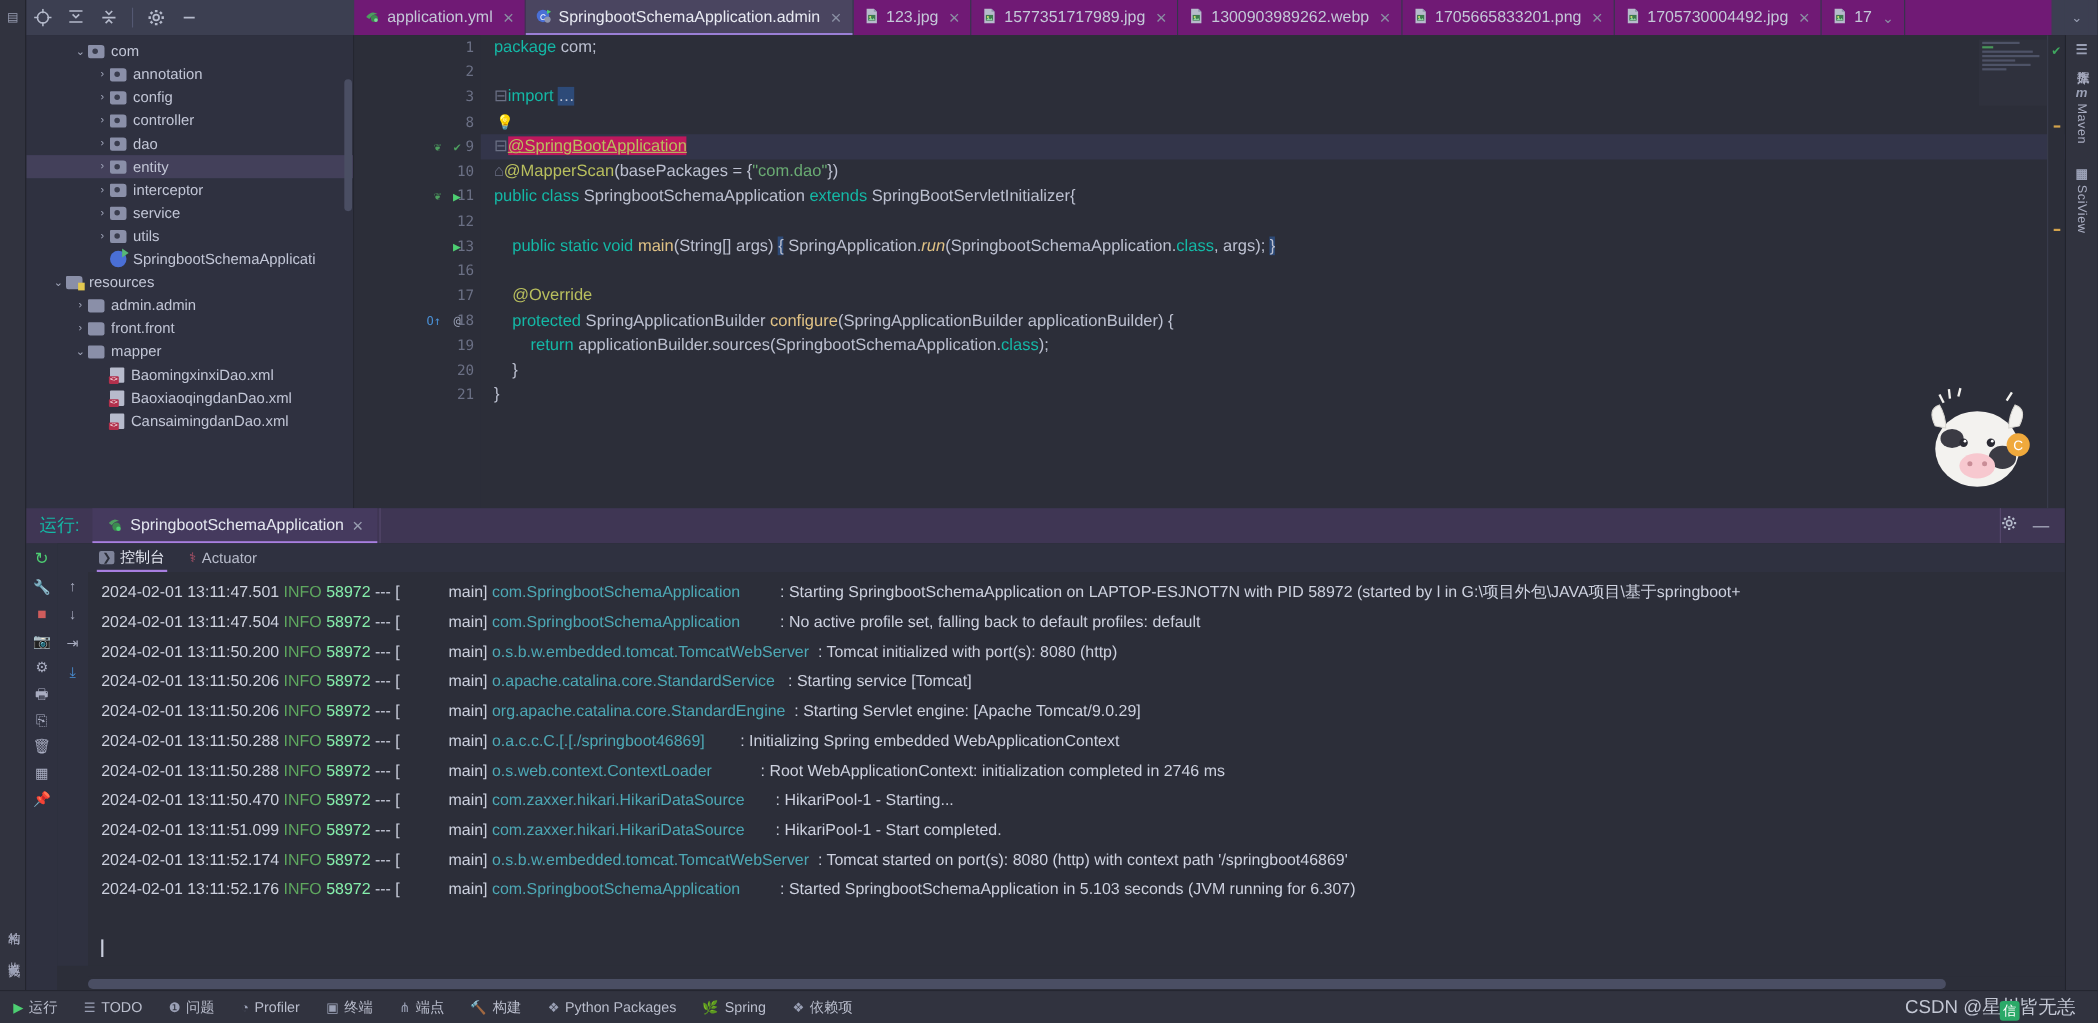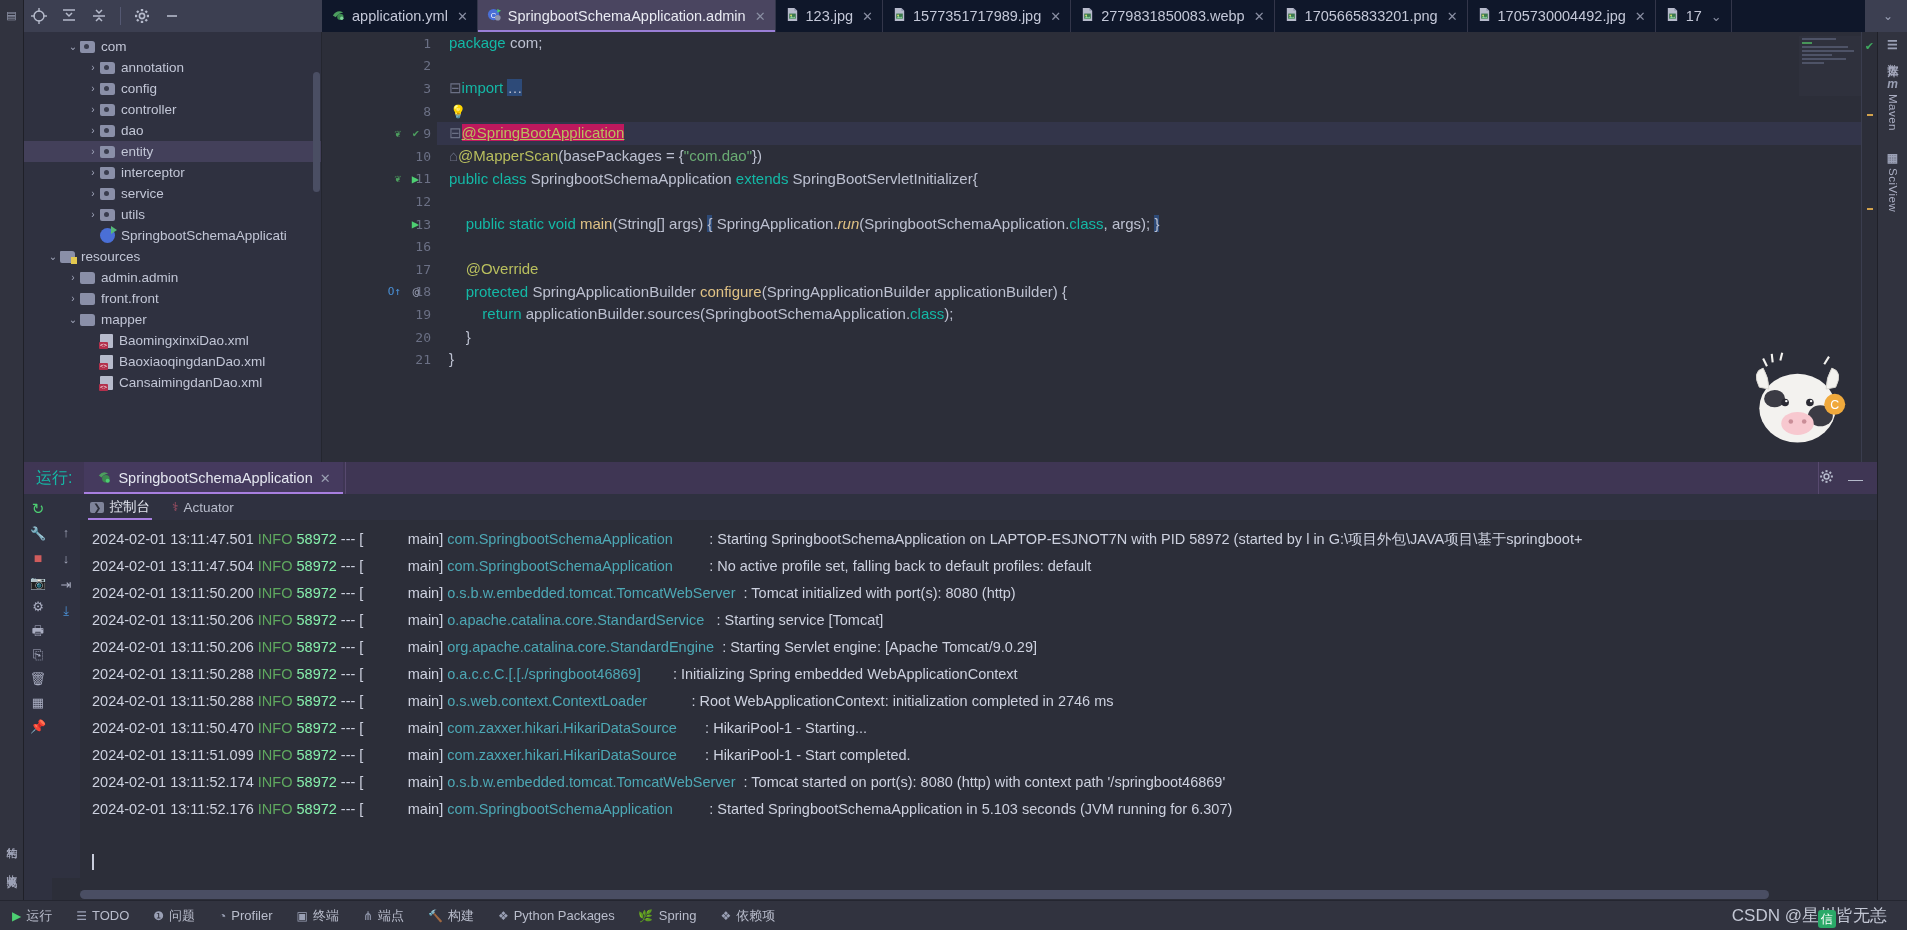--- a/index.html
+++ b/index.html
@@ -45,21 +45,21 @@
   .tb-btn {
     width: 30px; height: 32px; display: flex; align-items: center;
     justify-content: center; color: #b5bacb;
   }
   .tb-sep { width: 1px; height: 18px; background: #545872; margin: 0 6px; }
 
   
   #tabbar {
     position: absolute; left: 322px; top: 0; height: 32px;
     right: 42px; display: flex; align-items: stretch; overflow: hidden;
-    background: #0f172a;
+    background: #701a75;
   }
   .tab {
     display: flex; align-items: center; gap: 6px; padding: 0 9px;
     font-size: 14.5px; color: #c4c8d8; white-space: nowrap;
     border-right: 1px solid #33364a; position: relative; flex: 0 0 auto;
   }
   .tab.active { background: #4a4560; color: #e8eaf2; }
   .tab.active::after {
     content: ""; position: absolute; left: 0; right: 0; bottom: 0;
     height: 2px; background: #9a7fd6;
@@ -377,21 +377,21 @@
       <span class="x">✕</span>
     </div>
     <div class="tab">
       <span><svg class="tab-icon" viewBox="0 0 16 16">
           <path d="M3 1 h7 l3 3 v11 h-10 Z" fill="#b7bbcc"></path>
           <path d="M10 1 v3 h3 Z" fill="#8f95ad"></path>
           <rect x="4.5" y="7" width="7" height="5.5" fill="#3d7a4e"></rect>
           <circle cx="6.5" cy="9" r="1" fill="#d6e06a"></circle>
           <path d="M5 12 l2-2.4 1.6 1.8 1.3-1.4 1.1 2 Z" fill="#8fd6a0"></path>
         </svg></span>
-      <span>2779831850083.webp</span>
+      <span>1300903989262.webp</span>
       <span class="x">✕</span>
     </div>
     <div class="tab">
       <span><svg class="tab-icon" viewBox="0 0 16 16">
           <path d="M3 1 h7 l3 3 v11 h-10 Z" fill="#b7bbcc"></path>
           <path d="M10 1 v3 h3 Z" fill="#8f95ad"></path>
           <rect x="4.5" y="7" width="7" height="5.5" fill="#3d7a4e"></rect>
           <circle cx="6.5" cy="9" r="1" fill="#d6e06a"></circle>
           <path d="M5 12 l2-2.4 1.6 1.8 1.3-1.4 1.1 2 Z" fill="#8fd6a0"></path>
         </svg></span>

